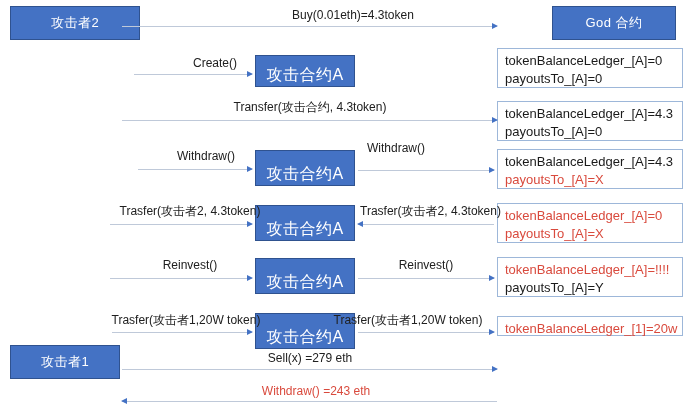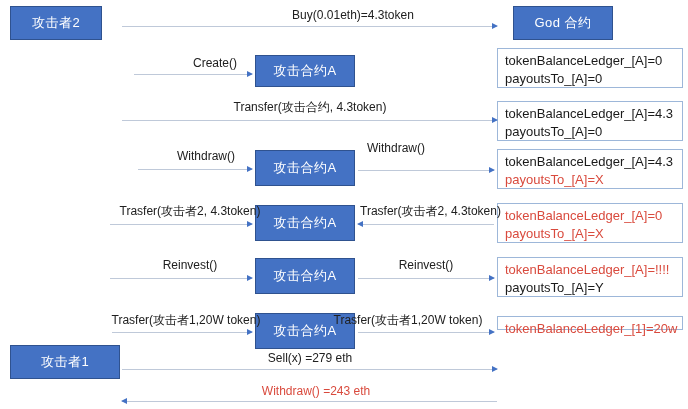--- a/index.html
+++ b/index.html
@@ -24,21 +24,21 @@
     background: #4472C4;
     border: 1px solid #2F528F;
     color: #ffffff;
     display: flex;
     align-items: center;
     justify-content: center;
     font-size: 13px;
     letter-spacing: 0.5px;
     box-sizing: border-box;
   }
-  .node.small { font-size: 13px; }
+  .node.small { font-size: 16px; align-items: flex-end; }
 
   
   .state {
     position: absolute;
     background: #ffffff;
     border: 1px solid #9DB7D9;
     box-sizing: border-box;
     padding: 3px 6px 3px 7px;
     font-size: 13px;
     line-height: 1.42;
@@ -79,25 +79,25 @@
     line-height: 1.25;
   }
   .lbl.red { color: #D94A3D; }
   .lbl.center { transform: translateX(-50%); }
 </style>
 </head>
 <body>
 
 <div id="canvas">
 
-  <div class="node" style="left:10px; top:6px; width:92px; height:34px;">
+  <div class="node" style="left:10px; top:6px; width:130px; height:34px;">
     <span>攻击者2</span>
   </div>
 
-  <div class="node" style="left:513px; top:6px; width:100px; height:34px;">
+  <div class="node" style="left:552px; top:6px; width:124px; height:34px;">
     <span>God 合约</span>
   </div>
 
   <div class="node small" style="left:255px; top:55px; width:100px; height:32px;">
     <span>攻击合约A</span>
   </div>
 
   <div class="node small" style="left:255px; top:150px; width:100px; height:36px;">
     <span>攻击合约A</span>
   </div>
@@ -136,21 +136,21 @@
   <div class="state" style="left:497px; top:203px; width:186px; height:40px;">
     <span class="ln red">tokenBalanceLedger_[A]=0</span>
     <span class="ln red">payoutsTo_[A]=X</span>
   </div>
 
   <div class="state" style="left:497px; top:257px; width:186px; height:40px;">
     <span class="ln red">tokenBalanceLedger_[A]=!!!!</span>
     <span class="ln">payoutsTo_[A]=Y</span>
   </div>
 
-  <div class="state" style="left:497px; top:316px; width:186px; height:14px;">
+  <div class="state" style="left:497px; top:316px; width:186px; height:20px;">
     <span class="ln red">tokenBalanceLedger_[1]=20w</span>
   </div>
 
   <div class="lbl center" style="left:353px; top:8px;">Buy(0.01eth)=4.3token</div>
   <div class="arrow right" style="left:122px; top:26px; width:375px;">
     <span class="head"></span>
   </div>
 
   <div class="lbl center" style="left:215px; top:56px;">Create()</div>
   <div class="arrow right" style="left:134px; top:74px; width:118px;">

